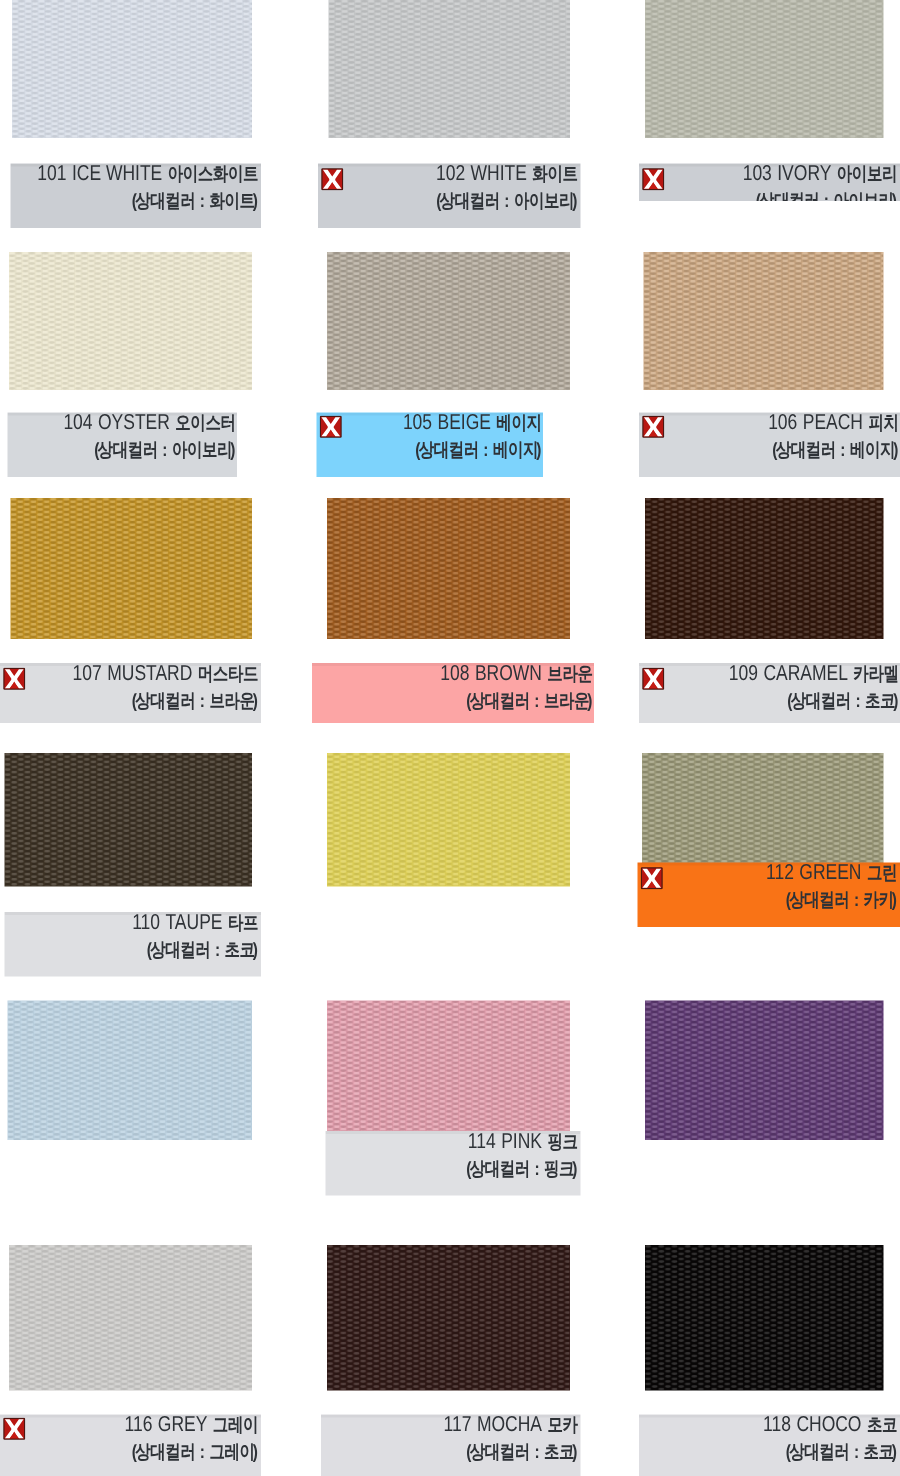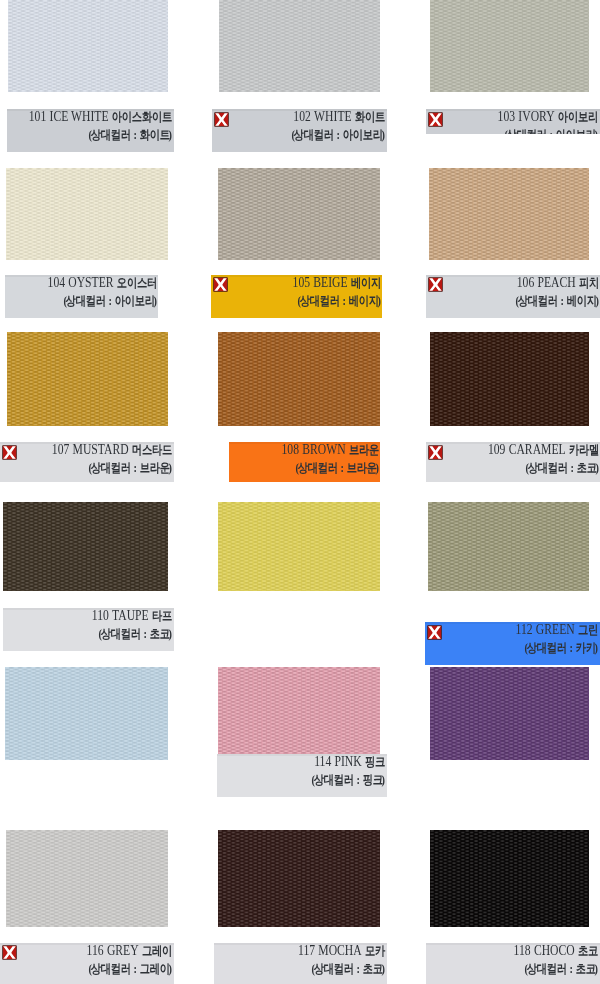--- a/index.html
+++ b/index.html
@@ -2,21 +2,21 @@
 <html><head>
 <meta charset="utf-8">
 <title>Webbing Color Chart</title>
 <style>
 html,body{margin:0;padding:0;background:#ffffff;}
 body{width:600px;height:984px;overflow:hidden;font-family:"Liberation Sans",sans-serif;}
 .sheet{position:relative;width:600px;height:984px;background:#fff;overflow:hidden;}
 .cell{position:absolute;left:0;top:0;width:600px;height:984px;}
 .sw{position:absolute;overflow:hidden;}
 .tex{position:absolute;left:0;top:0;width:100%;height:100%;display:block;}
-.lab{position:absolute;overflow:hidden;font-family:Liberation Serif, serif;}
+.lab{position:absolute;overflow:hidden;}
 .lab::before{content:"";position:absolute;left:0;top:0;width:100%;height:2px;background:rgba(0,0,0,0.045);}
 .bicon{position:absolute;left:2px;top:2.5px;width:15px;height:15px;}
 .bicon svg{display:block;}
 .txt{position:absolute;right:1.5px;top:-2px;width:215px;text-align:right;transform:scaleX(0.81);transform-origin:right top;}
 .lrow{display:block;text-align:right;}
 .l1,.l2{line-height:14.5px;white-space:nowrap;color:#2e3237;}
 .en{font-size:14.4px;}
 .ko{font-size:12.7px;font-weight:700;letter-spacing:-0.3px;}
 .pn{font-size:12.7px;font-weight:700;}
 .pn.lp{margin-right:-1.5px;}
@@ -123,21 +123,21 @@
           <div class="lrow"><span class="l2"><span class="pn lp">(</span><span class="ko">상대컬러</span><span class="pn cl"> : </span><span class="ko">아이보리</span><span class="pn rp">)</span></span></div>
         </div>
       </div>
   </div>
   <div class="cell">
    <div class="sw" style="left:218.0px;top:167.7px;width:161.9px;height:92.0px;background:#b6ad9f">
         <svg class="tex" preserveAspectRatio="none">
           <rect width="100%" height="100%" fill="url(#weaveMid)"></rect>
         </svg>
       </div>
-   <div class="lab" style="left:211.3px;top:274.8px;width:171px;height:43.0px;background:#eab308">
+   <div class="lab" style="left:211.3px;top:274.8px;width:151px;height:43.0px;background:#7dd3fc">
         <span class="bicon">
           <svg viewBox="0 0 15 15" width="15" height="15">
             <rect x="0.2" y="0.2" width="14.6" height="14.6" rx="0.8" fill="#4e1611"></rect>
             <rect x="1.0" y="1.0" width="13.0" height="13.0" fill="#b81712"></rect>
             <path d="M1.3 1.2 L4.4 1.2 L7.5 5.6 L10.6 1.2 L13.7 1.2 L9.5 7.3 L9.5 8.2 L13.7 13.8 L10.6 13.8 L7.5 9.9 L4.4 13.8 L1.3 13.8 L5.5 8.2 L5.5 7.3 Z" fill="#ffffff"></path>
             <path d="M7.5 9.4 L10.1 13.8 L4.9 13.8 Z" fill="#c41c14"></path>
           </svg>
         </span>
         <div class="txt">
           <div class="lrow"><span class="l1"><span class="en">105</span> <span class="en">BEIGE</span> <span class="ko">베이지</span></span></div>
@@ -186,21 +186,21 @@
           <div class="lrow"><span class="l2"><span class="pn lp">(</span><span class="ko">상대컬러</span><span class="pn cl"> : </span><span class="ko">브라운</span><span class="pn rp">)</span></span></div>
         </div>
       </div>
   </div>
   <div class="cell">
    <div class="sw" style="left:218.0px;top:331.8px;width:161.9px;height:94.5px;background:#a55f20">
         <svg class="tex" preserveAspectRatio="none">
           <rect width="100%" height="100%" fill="url(#weaveDark)"></rect>
         </svg>
       </div>
-   <div class="lab" style="left:229px;top:442.0px;width:151px;height:39.5px;background:#f97316">
+   <div class="lab" style="left:208px;top:442.0px;width:188px;height:39.5px;background:#fca5a5">
         <div class="txt">
           <div class="lrow"><span class="l1"><span class="en">108</span> <span class="en">BROWN</span> <span class="ko">브라운</span></span></div>
           <div class="lrow"><span class="l2"><span class="pn lp">(</span><span class="ko">상대컬러</span><span class="pn cl"> : </span><span class="ko">브라운</span><span class="pn rp">)</span></span></div>
         </div>
       </div>
   </div>
   <div class="cell">
    <div class="sw" style="left:429.5px;top:331.8px;width:159.5px;height:94.5px;background:#34180c">
         <svg class="tex" preserveAspectRatio="none">
           <rect width="100%" height="100%" fill="url(#weaveDark)"></rect>
@@ -240,21 +240,21 @@
           <rect width="100%" height="100%" fill="url(#weaveLight)"></rect>
         </svg>
       </div>
   </div>
   <div class="cell">
    <div class="sw" style="left:428.0px;top:502.0px;width:161.0px;height:88.8px;background:#9e9c7b">
         <svg class="tex" preserveAspectRatio="none">
           <rect width="100%" height="100%" fill="url(#weaveMid)"></rect>
         </svg>
       </div>
-   <div class="lab" style="left:424.8px;top:622px;width:175.2px;height:43.0px;background:#3b82f6">
+   <div class="lab" style="left:424.8px;top:575px;width:175.2px;height:43.0px;background:#f97316">
         <span class="bicon">
           <svg viewBox="0 0 15 15" width="15" height="15">
             <rect x="0.2" y="0.2" width="14.6" height="14.6" rx="0.8" fill="#4e1611"></rect>
             <rect x="1.0" y="1.0" width="13.0" height="13.0" fill="#b81712"></rect>
             <path d="M1.3 1.2 L4.4 1.2 L7.5 5.6 L10.6 1.2 L13.7 1.2 L9.5 7.3 L9.5 8.2 L13.7 13.8 L10.6 13.8 L7.5 9.9 L4.4 13.8 L1.3 13.8 L5.5 8.2 L5.5 7.3 Z" fill="#ffffff"></path>
             <path d="M7.5 9.4 L10.1 13.8 L4.9 13.8 Z" fill="#c41c14"></path>
           </svg>
         </span>
         <div class="txt">
           <div class="lrow"><span class="l1"><span class="en">112</span> <span class="en">GREEN</span> <span class="ko">그린</span></span></div>

